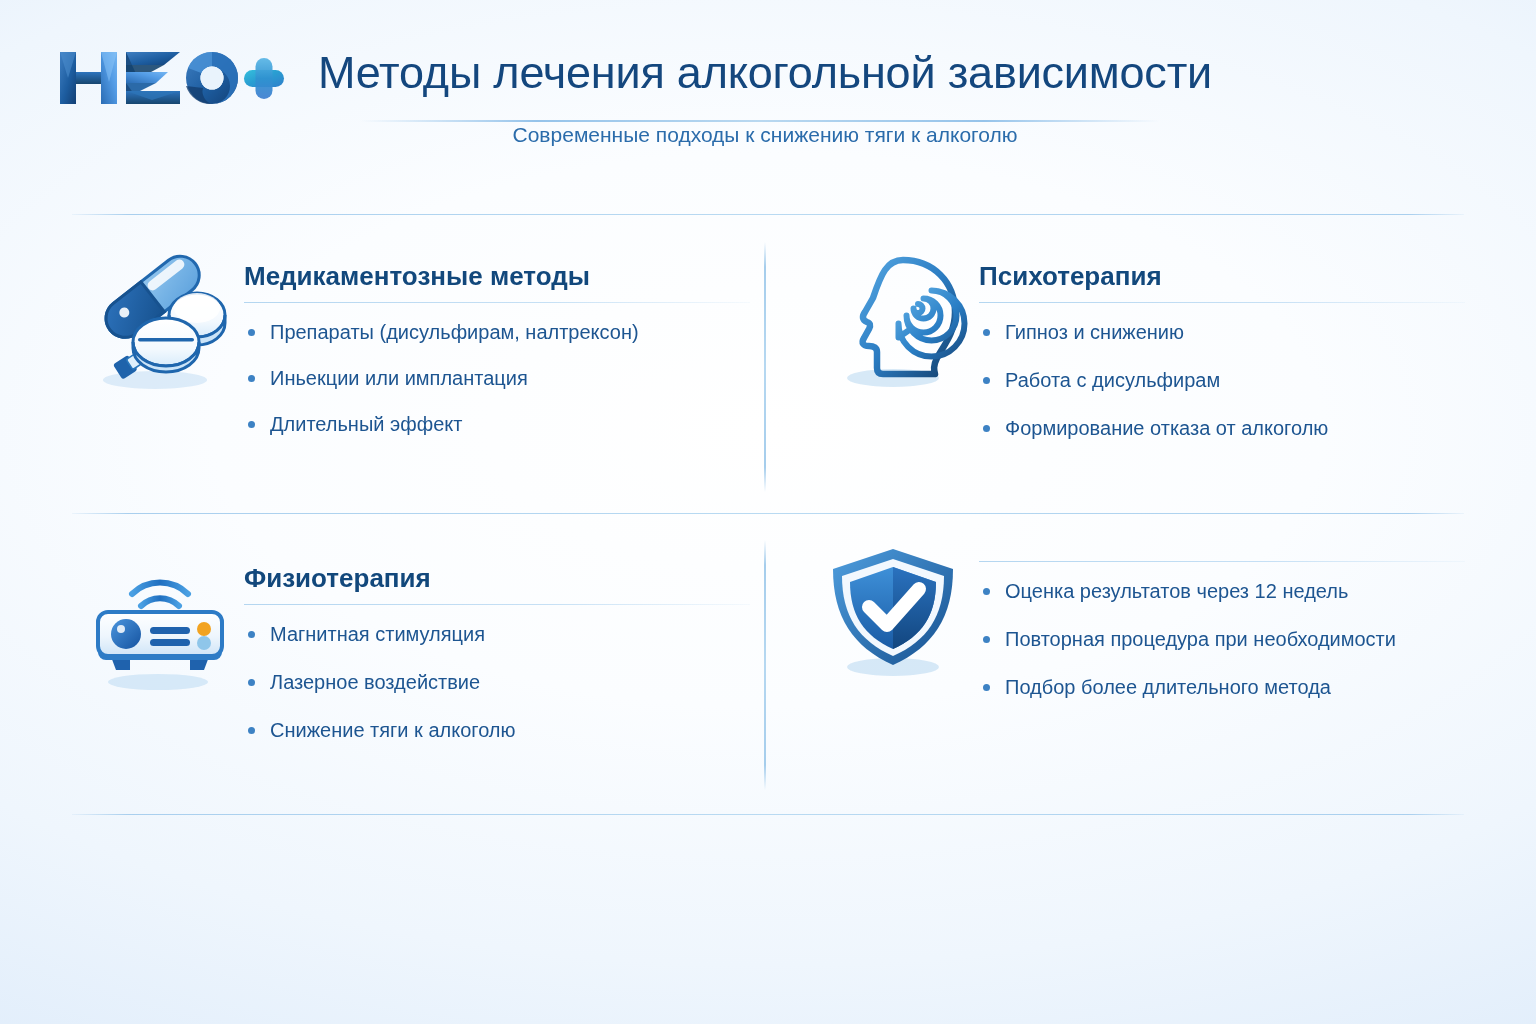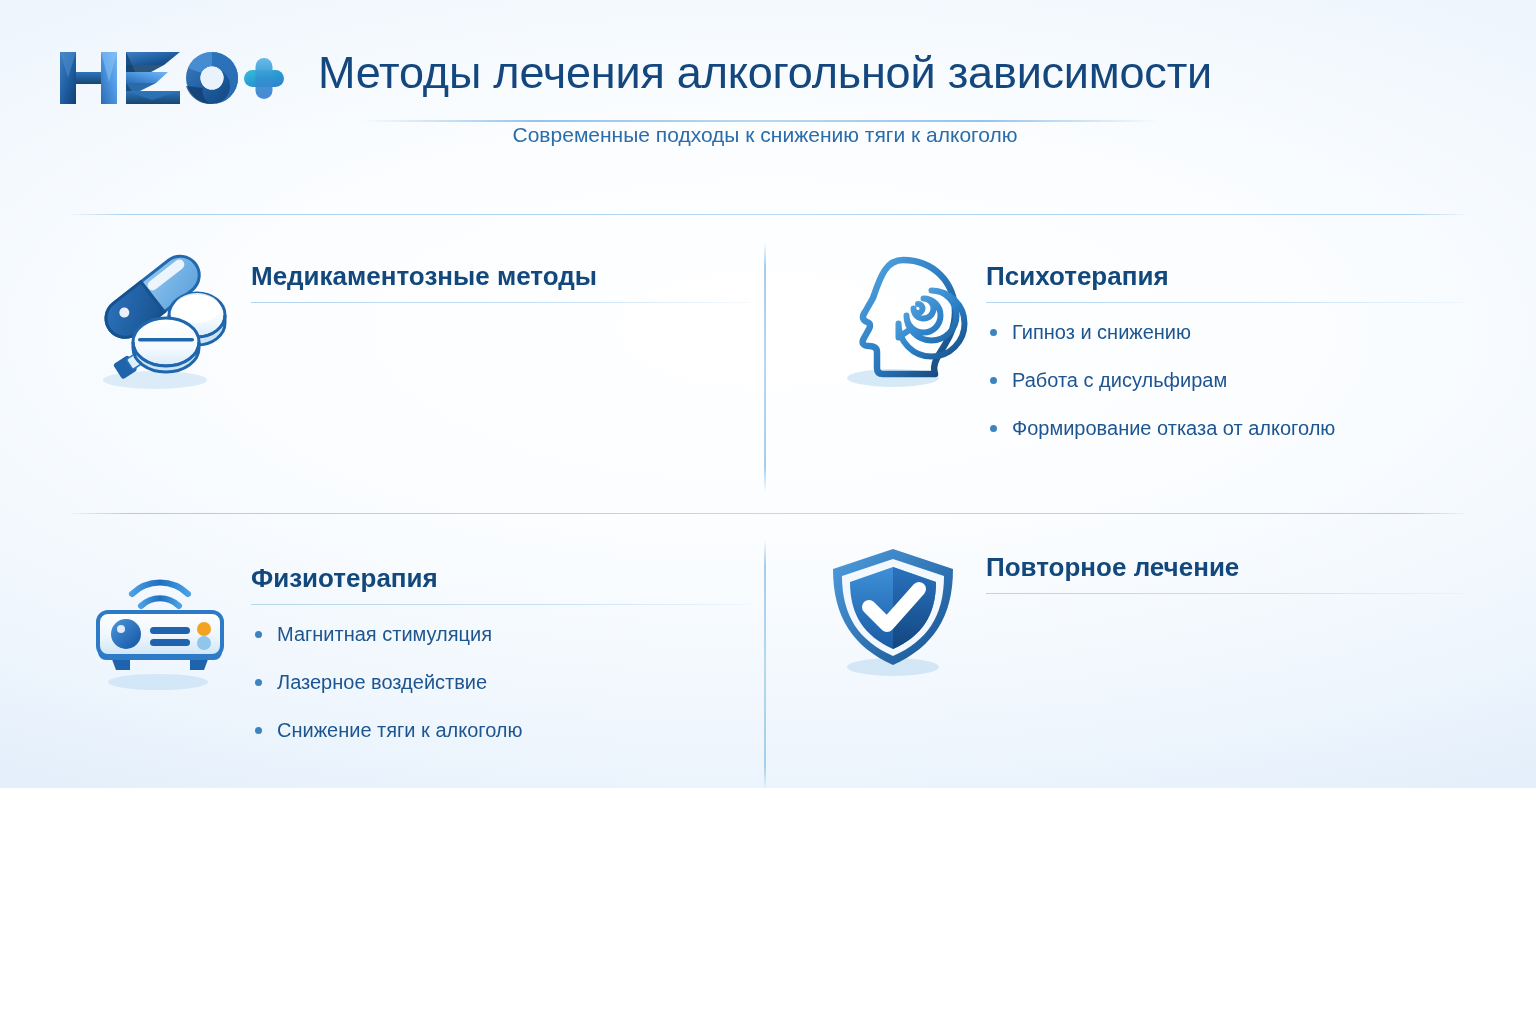--- a/index.html
+++ b/index.html
@@ -11,21 +11,21 @@
     width: 1536px;
     height: 1024px;
     overflow: hidden;
     font-family: "Liberation Sans", "DejaVu Sans", sans-serif;
     background: #ffffff;
   }
 
   #poster {
     position: relative;
     width: 1536px;
-    height: 788px;
+    height: 1024px;
     box-sizing: border-box;
     background:
       radial-gradient(120% 90% at 50% 42%, #ffffff 0%, #fbfdff 30%, #eff6fd 58%, #e2eefb 78%, #d9e8f8 100%),
       linear-gradient(135deg, #e4eefb 0%, #f7fbff 35%, #ffffff 52%, #eef5fd 78%, #dbe9f8 100%);
     overflow: hidden;
   }
 
   
   .header {
     position: absolute;
@@ -102,21 +102,21 @@
     left: 0;
     top: 214px;
     width: 1536px;
     height: 600px;
   }
 
   .card {
     position: absolute;
     display: flex;
     align-items: flex-start;
-    gap: 11px;
+    gap: 4px;
   }
   .card-1 { left: 80px;  top: 28px;  width: 670px; }
   .card-2 { left: 815px; top: 28px;  width: 650px; }
   .card-3 { left: 80px;  top: 336px; width: 670px; }
   .card-4 { left: 815px; top: 325px; width: 650px; }
 
   .card-icon {
     flex: 0 0 auto;
     width: 160px;
     height: 160px;
@@ -312,20 +312,25 @@
           <g>
             <ellipse cx="86" cy="100" rx="33" ry="24" fill="url(#tabG)" stroke="#1f66ad" stroke-width="3"></ellipse>
             <path d="M53 100 v6 a33 24 0 0 0 66 0 v-6 a33 24 0 0 1 -66 0 z" fill="#cbe4f8" stroke="#1f66ad" stroke-width="3"></path>
             <rect x="58" y="96" width="56" height="3.6" rx="1.8" fill="#1f66ad"></rect>
           </g>
         </svg>
       </div>
       <div class="card-body">
         <div class="card-title">Медикаментозные методы</div>
         <div class="card-title-rule"></div>
+        <ul class="bullets">
+          <li><span class="dot"></span><span>Препараты (дисульфирам, налтрексон)</span></li>
+          <li><span class="dot"></span><span>Иньекции или имплантация</span></li>
+          <li><span class="dot"></span><span>Длительный эффект</span></li>
+        </ul>
       </div>
     </div>
 
     <div class="card card-2">
       <div class="card-icon">
         <svg viewBox="0 0 160 160" width="160" height="160">
           <defs>
             <linearGradient id="headG" x1="0" y1="0" x2="1" y2="1">
               <stop offset="0%" stop-color="#56a7e2"></stop>
               <stop offset="50%" stop-color="#2b7cc2"></stop>
@@ -457,19 +462,23 @@
 
           <path d="M78 20 L129 37 C129 77 112 102 78 117 C44 102 27 77 27 37 Z" fill="#f2f8fe"></path>
 
           <path d="M78 28 L121 43 C121 76 107 97 78 110 C49 97 35 76 35 43 Z" fill="url(#shLeft)"></path>
           <path d="M78 28 L121 43 C121 76 107 97 78 110 Z" fill="url(#shRight)"></path>
 
           <path d="M54 68 L72 86 L104 50" fill="none" stroke="#ffffff" stroke-width="14" stroke-linecap="round" stroke-linejoin="round"></path>
         </svg>
       </div>
       <div class="card-body">
-        <div class="card-title">Повторное лечение</div>
         <div class="card-title-rule"></div>
+        <ul class="bullets">
+          <li><span class="dot"></span><span>Оценка результатов через 12 недель</span></li>
+          <li><span class="dot"></span><span>Повторная процедура при необходимости</span></li>
+          <li><span class="dot"></span><span>Подбор более длительного метода</span></li>
+        </ul>
       </div>
     </div>
 
   </div>
 </div>
 
 </body></html>

